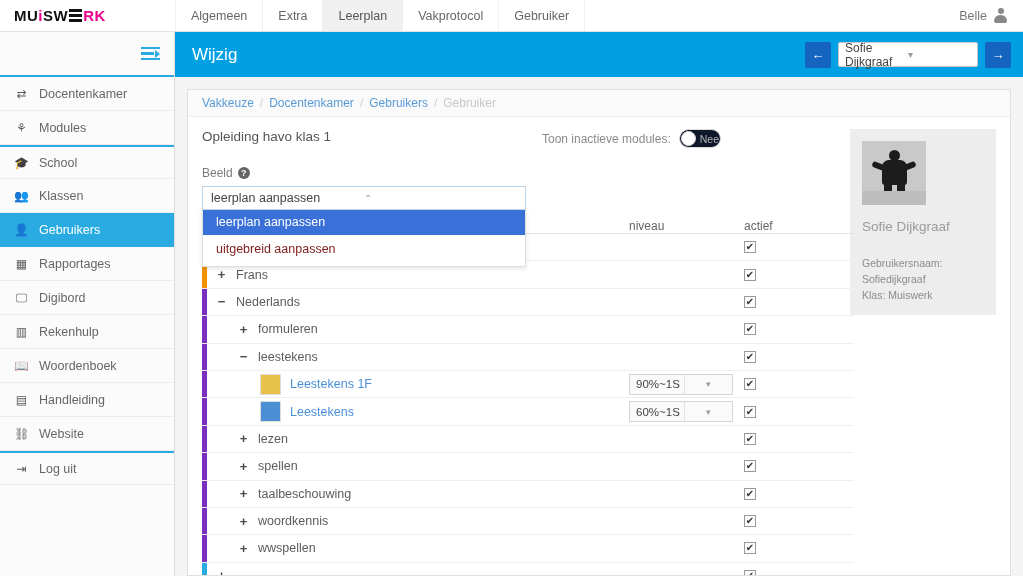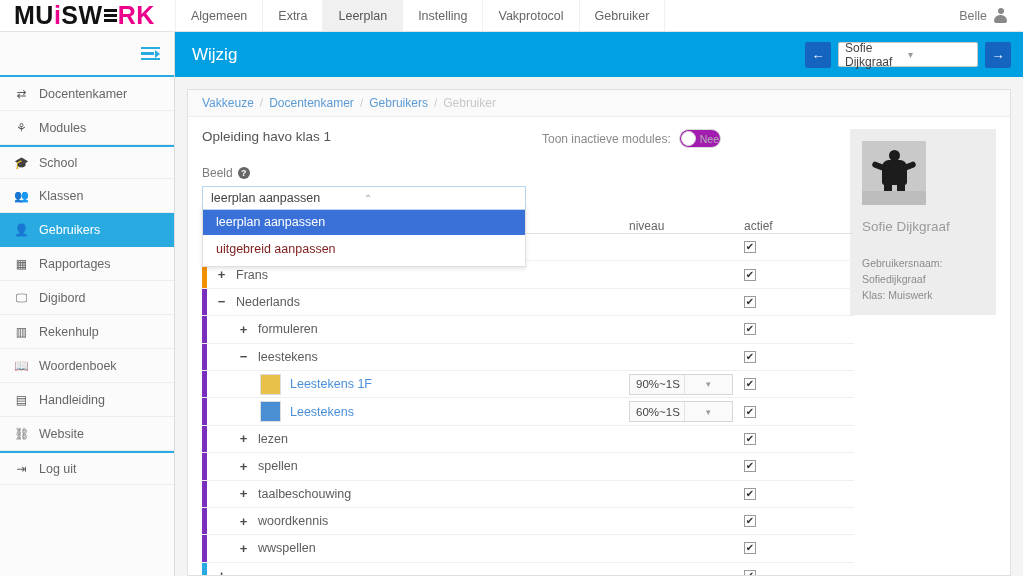--- a/index.html
+++ b/index.html
@@ -13,21 +13,21 @@
   }
 
   
   .topbar {
     position: absolute; top: 0; left: 0; width: 1023px; height: 32px;
     background: #ffffff; border-bottom: 1px solid #e3e3e3;
     display: flex; align-items: stretch;
   }
   .logo {
     width: 175px; display: flex; align-items: center; padding-left: 14px;
-    font-size: 25px; font-weight: bold; letter-spacing: .5px;
+    font-size: 15px; font-weight: bold; letter-spacing: .5px;
   }
   .logo .blk { color: #111111; }
   .logo .pnk { color: #ec008c; }
   .logo .ebars {
     display: inline-block; width: 13px; height: 14px; position: relative;
     margin: 0 1px; vertical-align: -1px;
   }
   .logo .ebars i {
     position: absolute; left: 0; width: 13px; height: 3px; background: #111111;
   }
@@ -125,21 +125,21 @@
   .body-wrap { display: flex; padding: 12px 14px 0 14px; }
   .left-col { flex: 1; position: relative; }
   .toprow { display: flex; align-items: flex-start; }
   .op-title { font-size: 13.5px; color: #555; }
 
   .toggle-wrap {
     position: absolute; top: 0; left: 340px;
     display: flex; align-items: center; gap: 8px; font-size: 12px; color: #8a8a8a;
   }
   .switch {
-    width: 42px; height: 19px; border-radius: 10px; background: #a21caf;
+    width: 42px; height: 19px; border-radius: 10px; background: #0f172a;
     border: 1px solid #dcdcdc; position: relative; cursor: pointer;
     display: flex; align-items: center;
   }
   .switch .knob {
     width: 15px; height: 15px; border-radius: 50%; background: #ffffff;
     border: 1px solid #dadada; margin-left: 1px;
   }
   .switch .lbl { font-size: 10.5px; color: #b4b4b4; margin-left: 4px; }
 
   .beeld-lbl { margin-top: 22px; font-size: 12px; color: #7b7b7b; display: flex; align-items: center; gap: 5px; }
@@ -241,21 +241,20 @@
         <i></i>
         <i></i>
       </span>
       <span class="pnk">RK</span>
   </div>
 
   <div class="mainnav">
     <div class="navitem">Algemeen</div>
     <div class="navitem">Extra</div>
     <div class="navitem active">Leerplan</div>
-    <div class="navitem">Instelling</div>
     <div class="navitem">Vakprotocol</div>
     <div class="navitem">Gebruiker</div>
   </div>
 
   <div class="userbox">
     <span>Belle</span>
     <span class="user-ico">
         <span class="hd"></span>
         <span class="bd"></span>
       </span>

